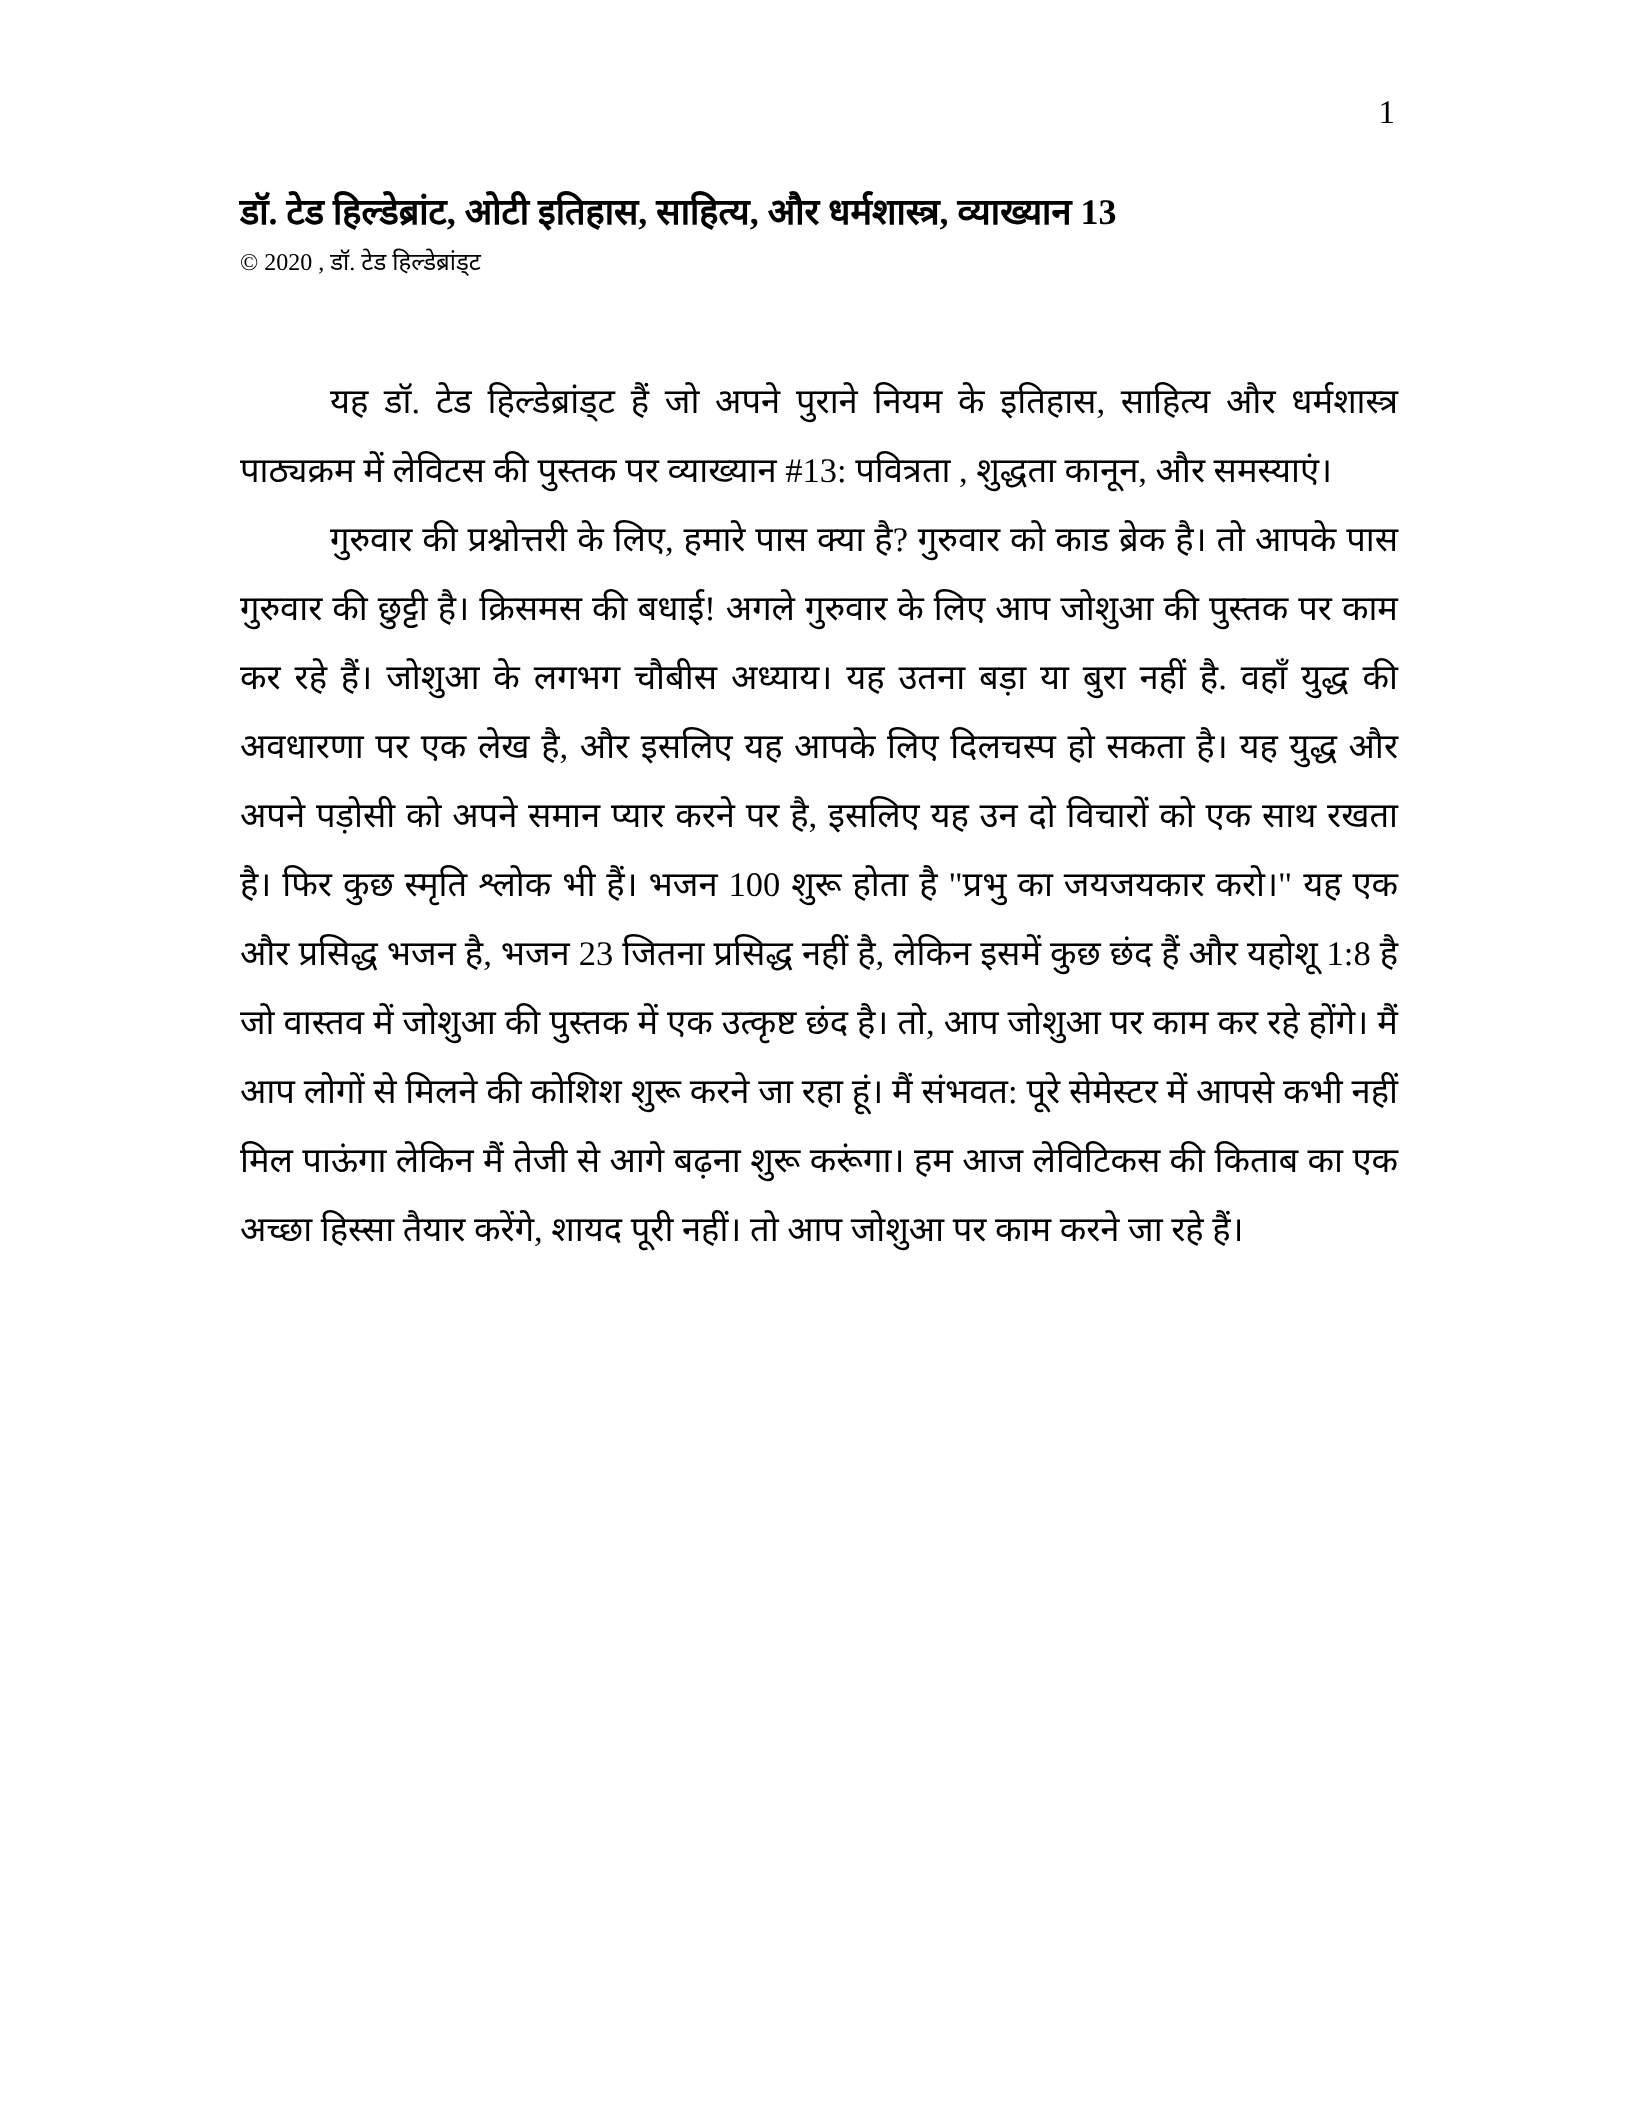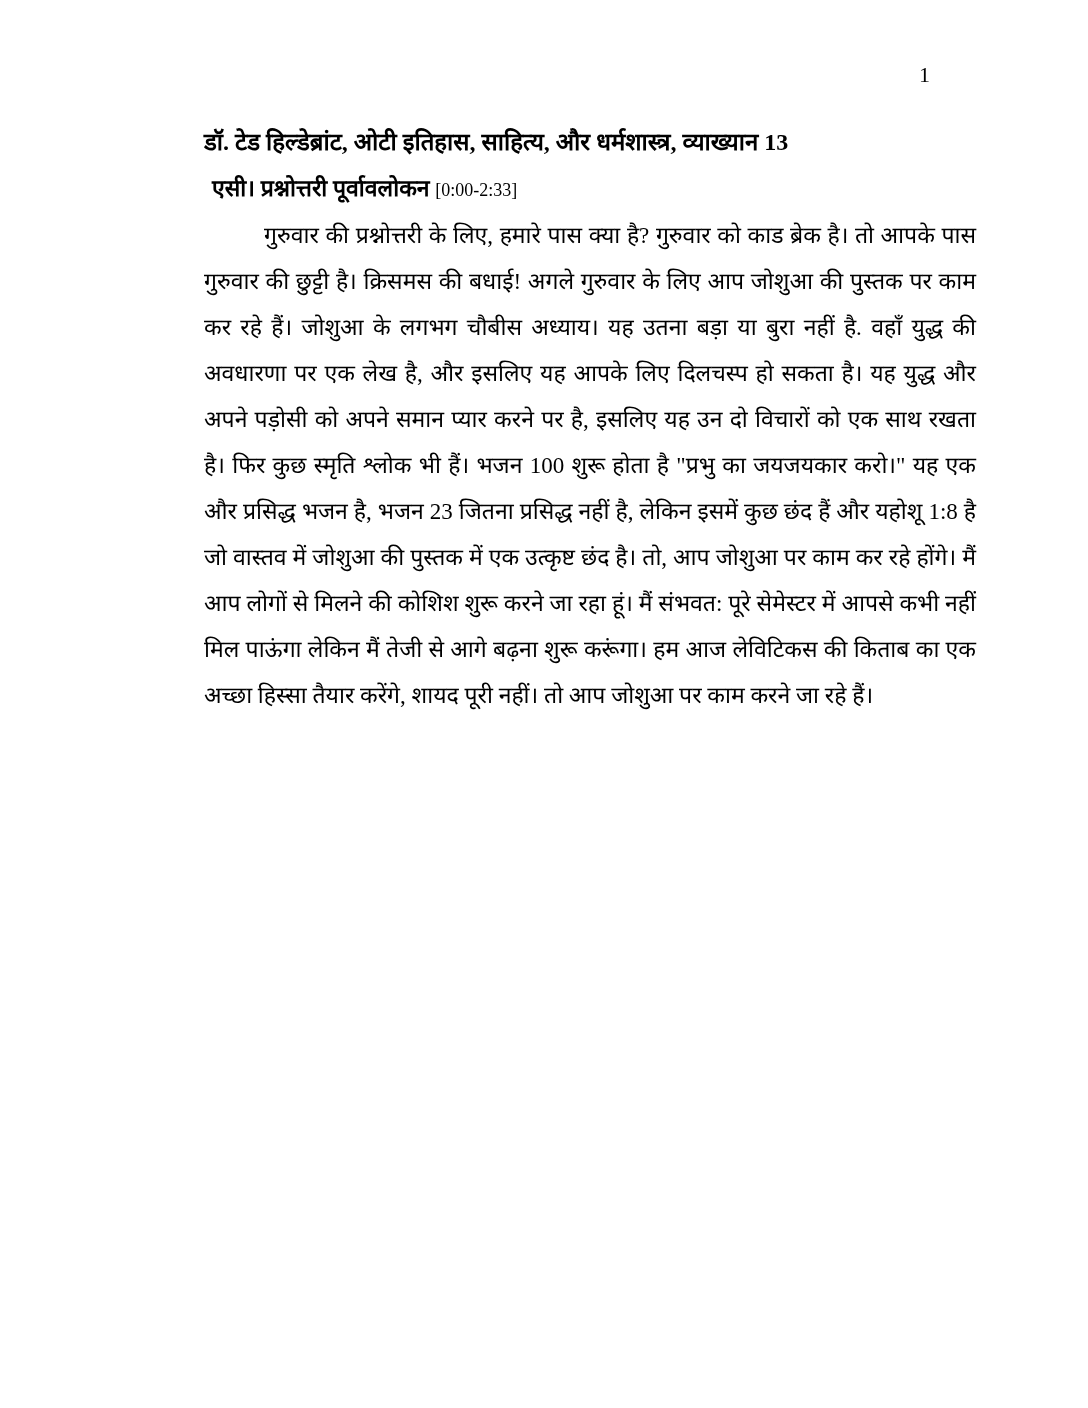--- a/index.html
+++ b/index.html
@@ -28,21 +28,20 @@
     top: 62px;
     right: 158px;
     font-size: 22px;
     color: #000000;
   }
   .content {
     position: absolute;
     top: 126px;
     left: 160px;
     width: 772px;
-    margin-left: 44px;
   }
   .doc-title {
     font-weight: bold;
     font-size: 24px;
     line-height: 1.35;
     margin: 0 0 8px 0;
   }
   .copyright {
     font-size: 16px;
     line-height: 1.3;
@@ -73,26 +72,24 @@
 <body>
 
 <div class="page">
 
   <div class="page-number">1</div>
 
   <div class="content">
 
     <h1 class="doc-title">डॉ. टेड हिल्डेब्रांट, ओटी इतिहास, साहित्य, और धर्मशास्त्र, व्याख्यान 13</h1>
 
+    <div class="copyright">© 2020 , डॉ. टेड हिल्डेब्रांड्ट</div>
 
+    <p class="body-para">यह डॉ. टेड हिल्डेब्रांड्ट हैं जो अपने पुराने नियम के इतिहास, साहित्य और धर्मशास्त्र पाठ्यक्रम में लेविटस की पुस्तक पर व्याख्यान #13: पवित्रता , शुद्धता कानून, और समस्याएं।</p>
 
-    <p class="section-heading">
-      <span class="heading-bold">एसी। प्रश्नोत्तरी पूर्वावलोकन</span>
-      <span class="heading-timestamp">[0:00-2:33]</span>
-    </p>
 
 
     <p class="body-para">गुरुवार की प्रश्नोत्तरी के लिए, हमारे पास क्या है? गुरुवार को काड ब्रेक है। तो आपके पास गुरुवार की छुट्टी है। क्रिसमस की बधाई! अगले गुरुवार के लिए आप जोशुआ की पुस्तक पर काम कर रहे हैं। जोशुआ के लगभग चौबीस अध्याय। यह उतना बड़ा या बुरा नहीं है. वहाँ युद्ध की अवधारणा पर एक लेख है, और इसलिए यह आपके लिए दिलचस्प हो सकता है। यह युद्ध और अपने पड़ोसी को अपने समान प्यार करने पर है, इसलिए यह उन दो विचारों को एक साथ रखता है। फिर कुछ स्मृति श्लोक भी हैं। भजन 100 शुरू होता है "प्रभु का जयजयकार करो।" यह एक और प्रसिद्ध भजन है, भजन 23 जितना प्रसिद्ध नहीं है, लेकिन इसमें कुछ छंद हैं और यहोशू 1:8 है जो वास्तव में जोशुआ की पुस्तक में एक उत्कृष्ट छंद है। तो, आप जोशुआ पर काम कर रहे होंगे। मैं आप लोगों से मिलने की कोशिश शुरू करने जा रहा हूं। मैं संभवत: पूरे सेमेस्टर में आपसे कभी नहीं मिल पाऊंगा लेकिन मैं तेजी से आगे बढ़ना शुरू करूंगा। हम आज लेविटिकस की किताब का एक अच्छा हिस्सा तैयार करेंगे, शायद पूरी नहीं। तो आप जोशुआ पर काम करने जा रहे हैं।</p>
 
 
   </div>
 
 </div>
 
 </body></html>

